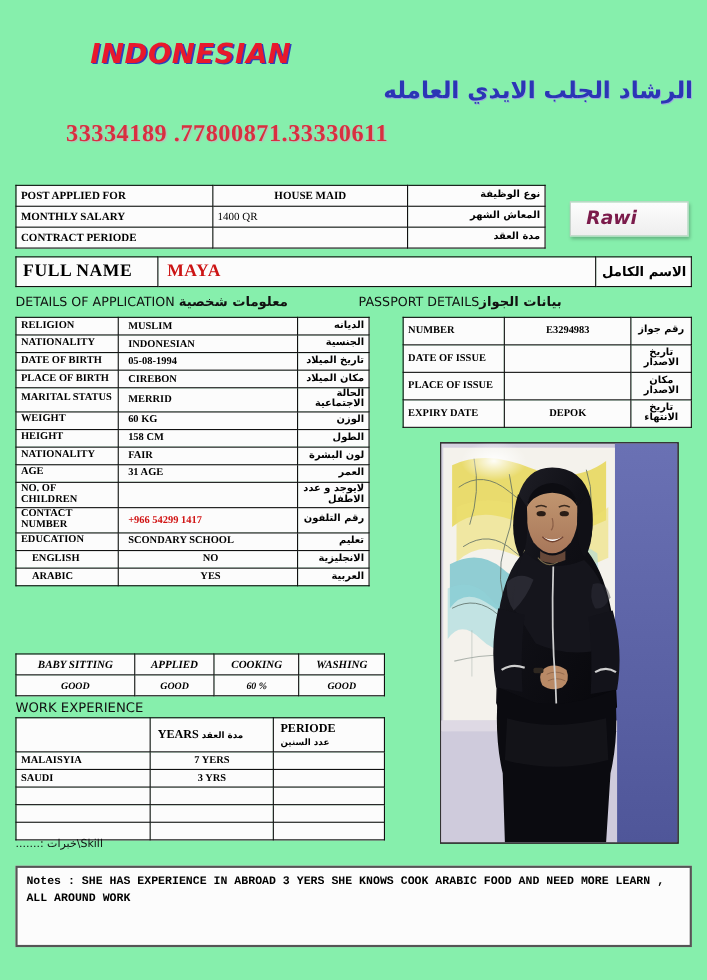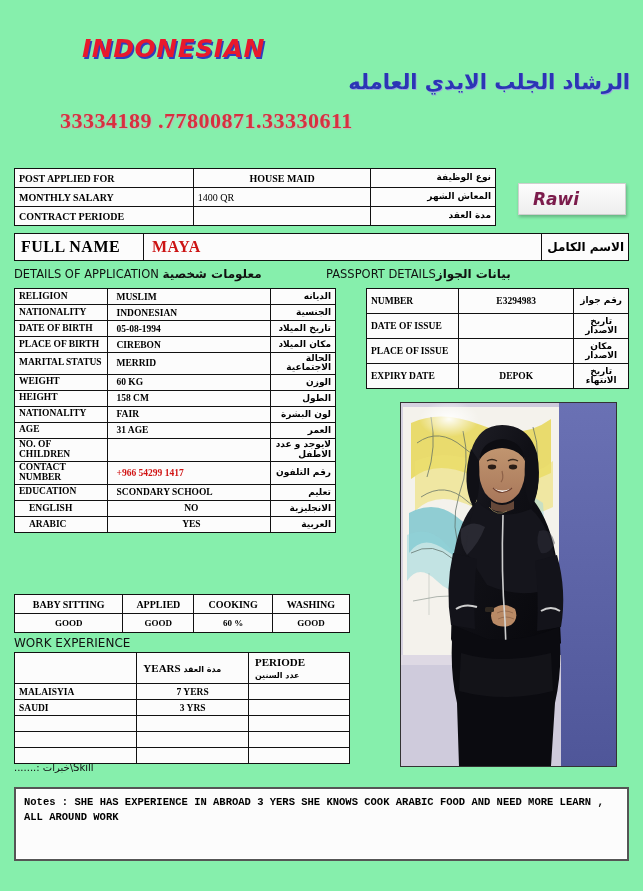--- a/index.html
+++ b/index.html
@@ -220,20 +220,21 @@
   
   .skills-table {
     position: absolute;
     left: 14px; top: 594px;
     width: 336px;
   }
   .skills-table td {
     height: 16px;
     text-align: center;
     font-size: 10px;
+    font-style: italic;
   }
   .skills-table td.sv { font-size: 9px; }
 
   
   .work-table {
     position: absolute;
     left: 14px; top: 652px;
     width: 336px;
   }
   .work-table td { height: 13px; font-size: 9.5px; margin-top: 25px; }

